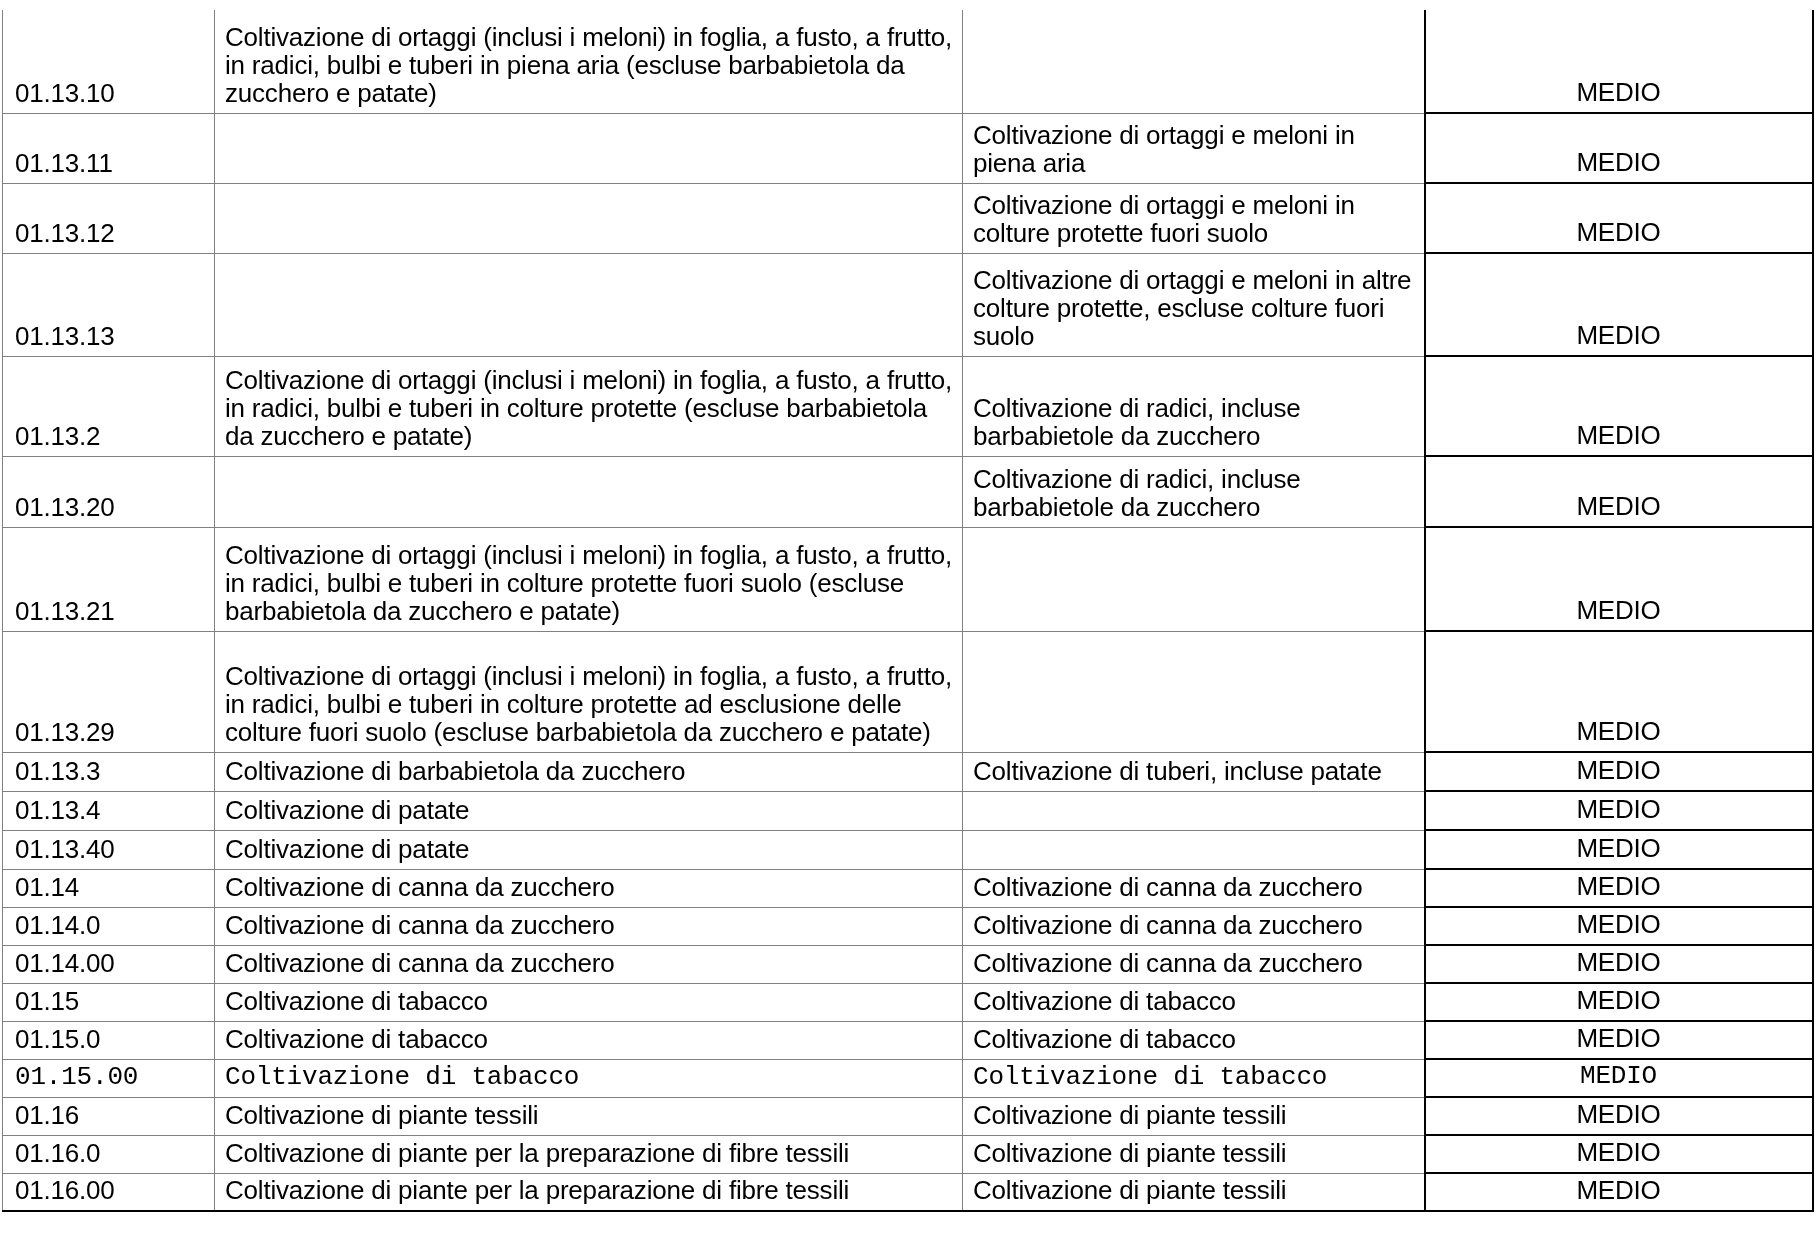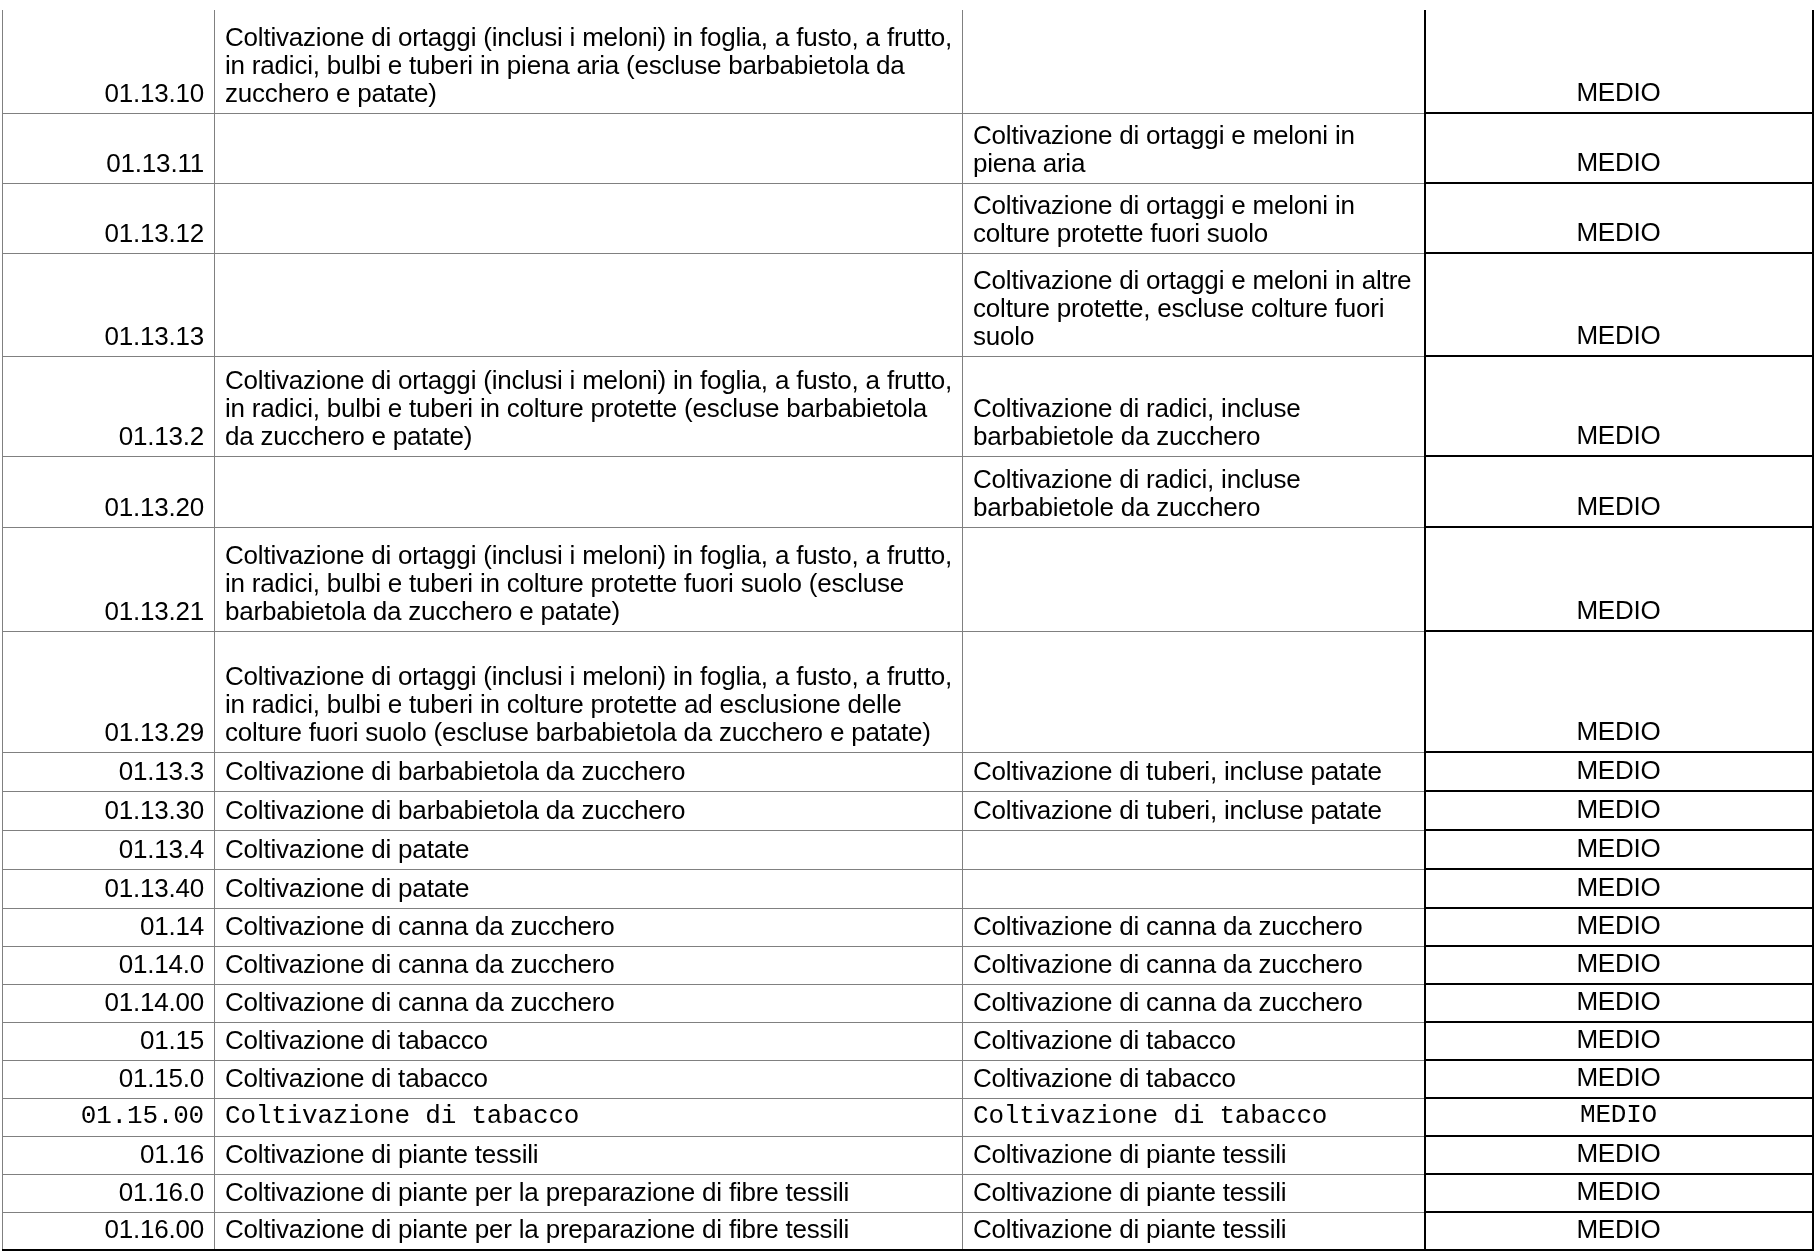--- a/index.html
+++ b/index.html
@@ -28,21 +28,20 @@
     vertical-align: bottom;
     padding: 2px 10px 6px 10px;
     font-size: 26px;
     line-height: 28px;
     letter-spacing: -0.2px;
     overflow: hidden;
     word-wrap: break-word;
   }
   td.c-code {
     padding-left: 12px;
-    text-align: right;
   }
   td.c-risk {
     border: 2px solid #000000;
     text-align: center;
     padding-left: 4px;
     padding-right: 4px;
   }
   tr:first-child td {
     border-top: none;
   }
@@ -110,26 +109,20 @@
     <td class="c-d1">Coltivazione di ortaggi (inclusi i meloni) in foglia, a fusto, a frutto, in radici, bulbi e tuberi in colture protette ad esclusione delle colture fuori suolo (escluse barbabietola da zucchero e patate)</td>
     <td class="c-d2"></td>
     <td class="c-risk">MEDIO</td>
   </tr>
         <tr style="height: 39px;">
     <td class="c-code">01.13.3</td>
     <td class="c-d1">Coltivazione di barbabietola da zucchero</td>
     <td class="c-d2">Coltivazione di tuberi, incluse patate</td>
     <td class="c-risk">MEDIO</td>
   </tr>
-        <tr style="height: 39px;">
-    <td class="c-code">01.13.30</td>
-    <td class="c-d1">Coltivazione di barbabietola da zucchero</td>
-    <td class="c-d2">Coltivazione di tuberi, incluse patate</td>
-    <td class="c-risk">MEDIO</td>
-  </tr>
         <tr style="height: 39px; margin-left: 39px;">
     <td class="c-code">01.13.4</td>
     <td class="c-d1">Coltivazione di patate</td>
     <td class="c-d2"></td>
     <td class="c-risk">MEDIO</td>
   </tr>
         <tr style="height: 39px;">
     <td class="c-code">01.13.40</td>
     <td class="c-d1">Coltivazione di patate</td>
     <td class="c-d2"></td>

